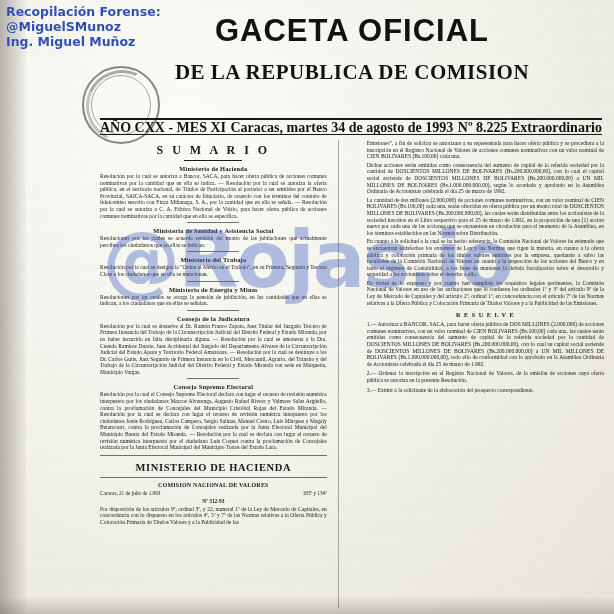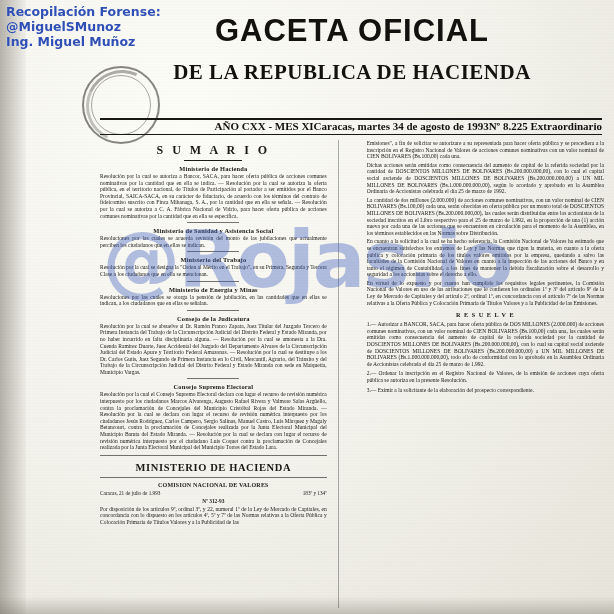--- a/index.html
+++ b/index.html
@@ -87,24 +87,24 @@
   .rule{
     position:absolute;left:100px;top:118px;width:502px;height:2px;
     background:#1a1815;z-index:3;
   }
   .rule2{
     position:absolute;left:100px;top:134px;width:502px;height:1px;
     background:#1a1815;z-index:3;
   }
   .issueline{
     position:absolute;left:100px;top:120px;width:502px;
-    display:flex;justify-content:flex-end;align-items:center;
-    font-family:"Liberation Serif", serif;
-    font-weight:bold;
-    font-size:11px;
+    display:flex;justify-content:space-between;align-items:center;
+    font-family:"Liberation Serif", serif;
+    font-weight:bold;
+    font-size:14px;
     color:#14120f;
     z-index:4;
   }
   .issueline span{white-space:nowrap;}
 
   
   .seal{
     position:absolute;left:82px;top:66px;width:74px;height:74px;
     border-radius:50%;
     border:2px solid rgba(40,38,34,.55);
@@ -192,21 +192,21 @@
 </head>
 <body>
 
 <div class="page">
 
   <div class="seal"></div>
   <div class="seal-arc"></div>
 
   <div class="masthead">
     <div class="gaceta">GACETA OFICIAL</div>
-    <div class="republica">DE LA REPUBLICA DE HACIENDA</div>
+    <div class="republica">DE LA REPUBLICA DE COMISION</div>
   </div>
   <div class="rule"></div>
   <div class="rule2"></div>
   <div class="issueline">
     <span>AÑO CXX - MES XI</span>
     <span>Caracas, martes 34 de agosto de 1993</span>
     <span>Nº 8.225 Extraordinario</span>
   </div>
 
   <div class="cols">

